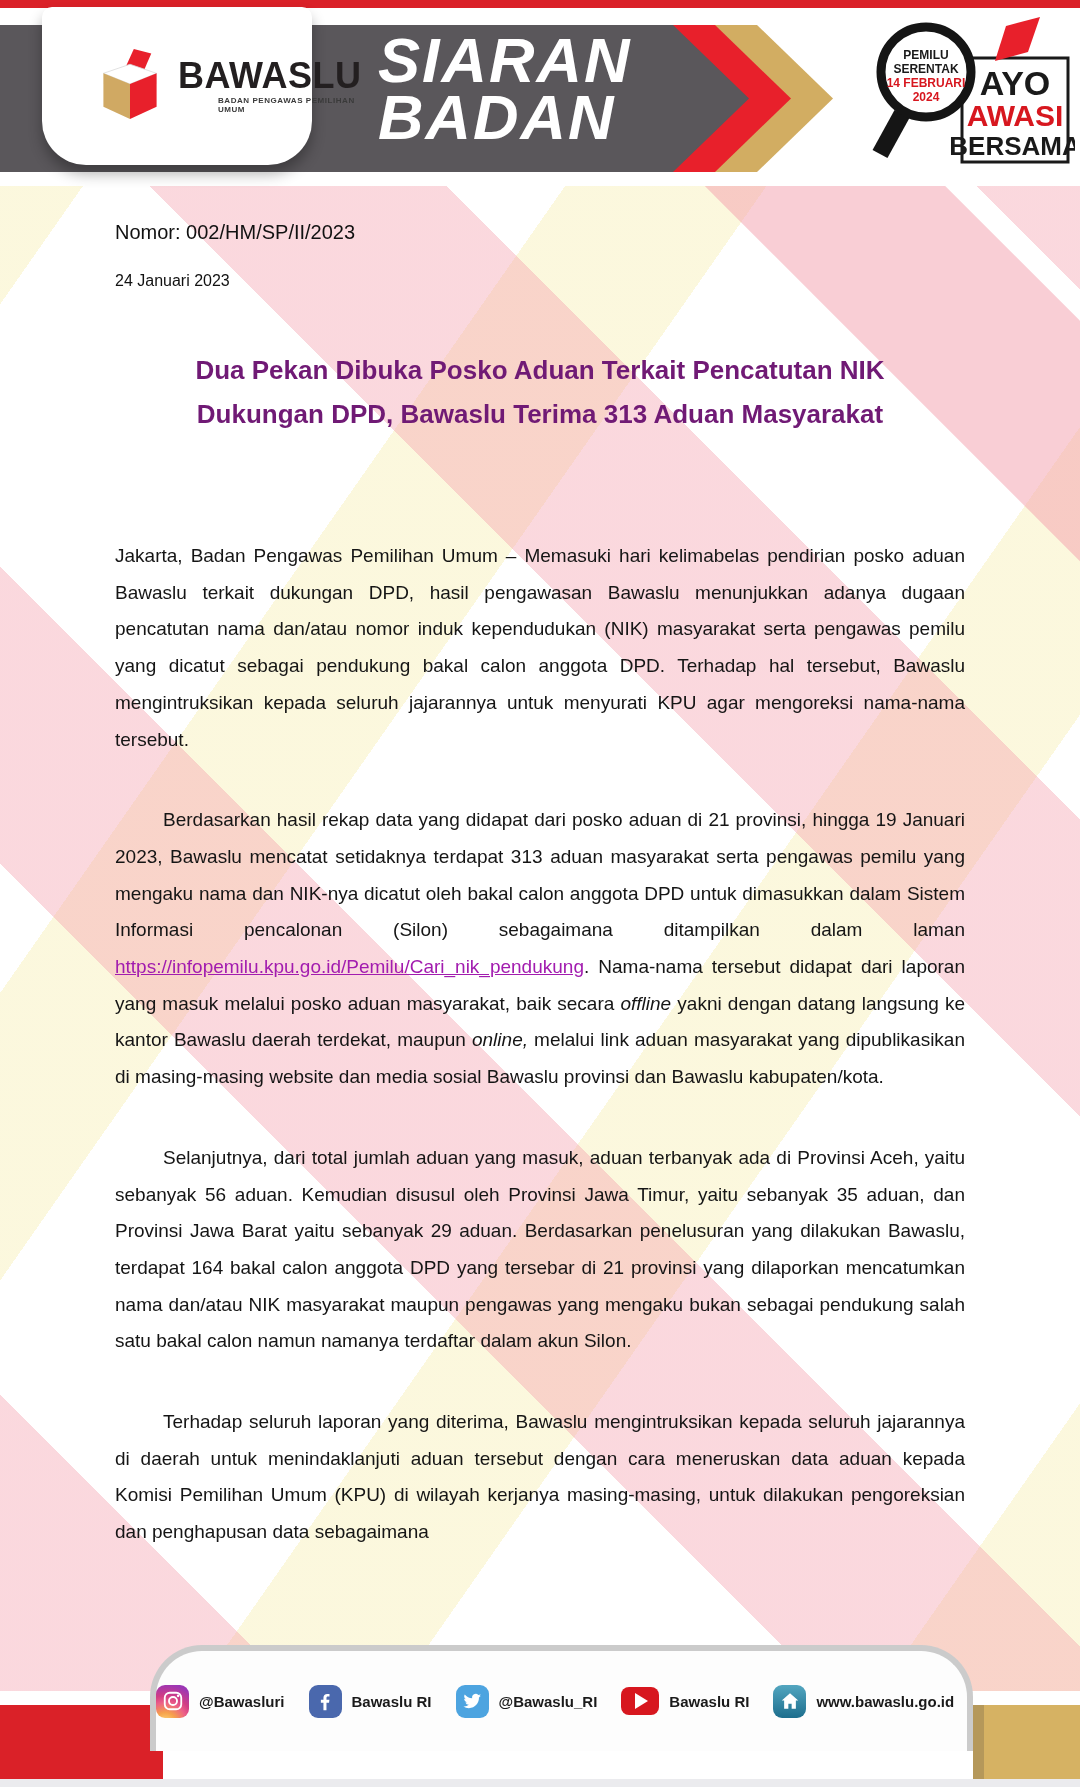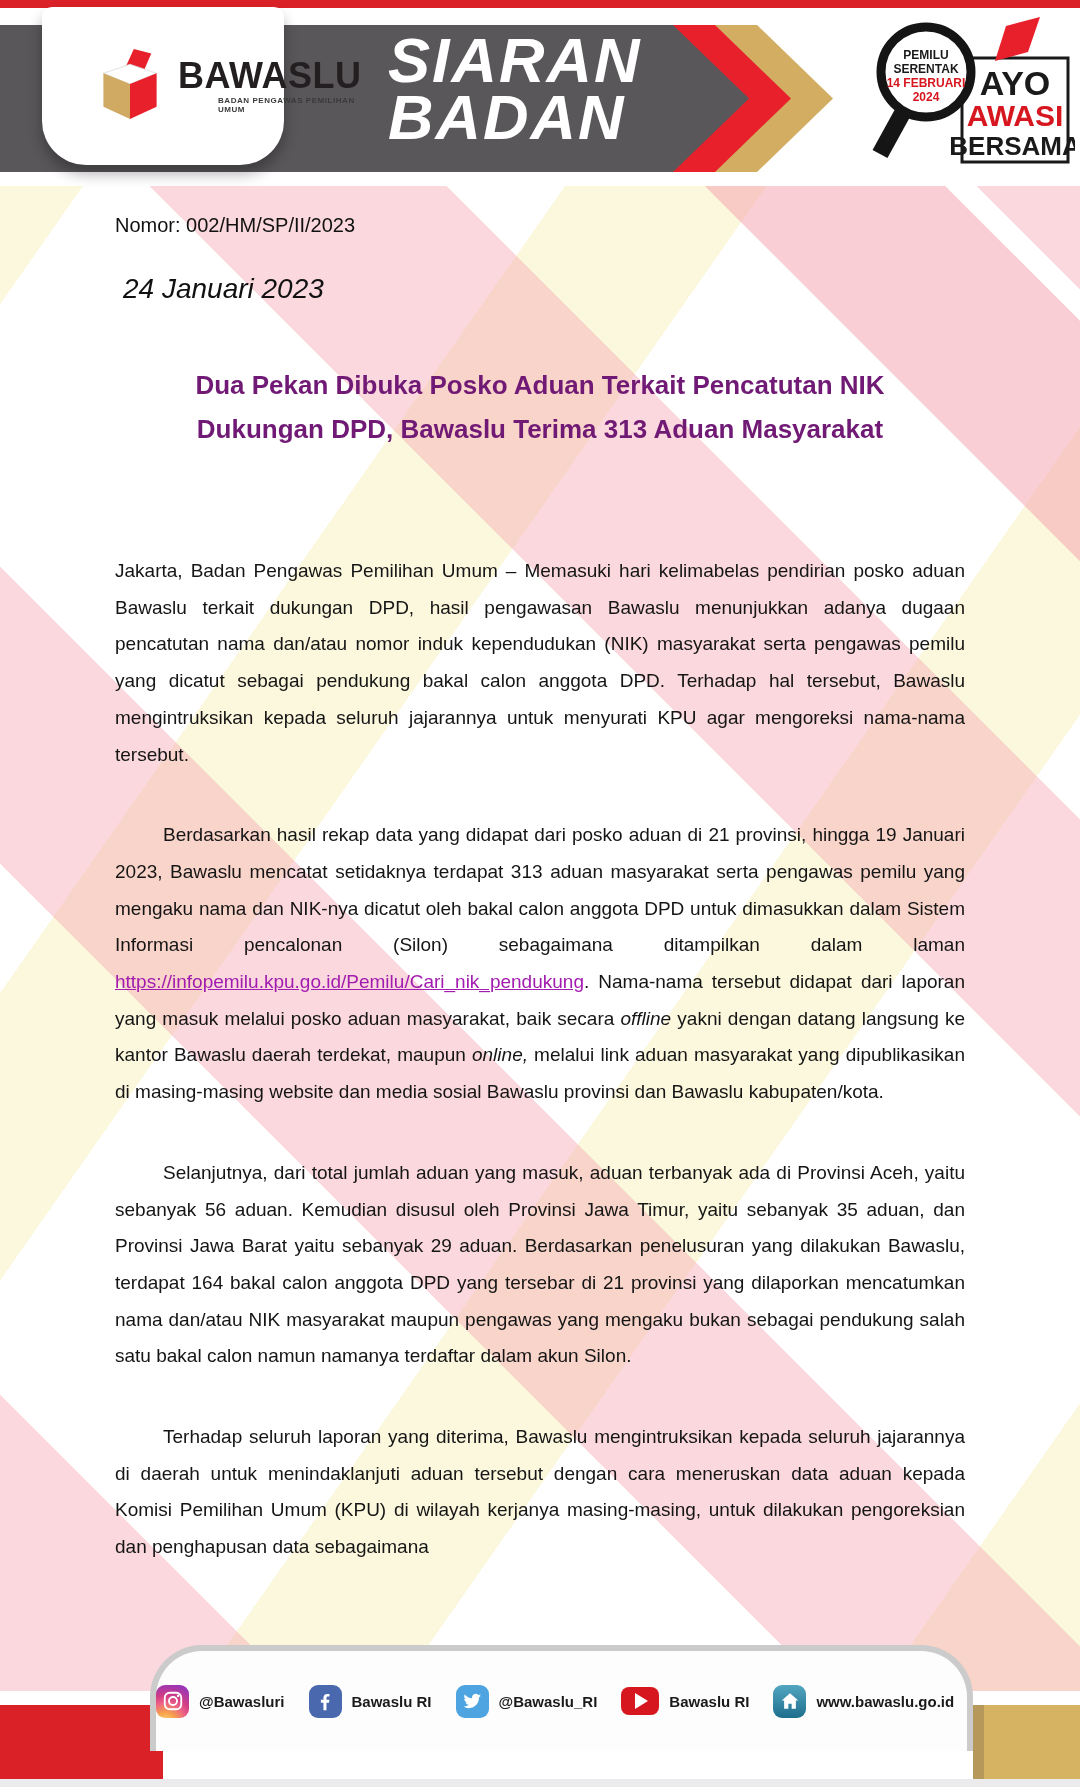--- a/index.html
+++ b/index.html
@@ -15,33 +15,33 @@
       background:rgba(244,158,172,0.50);transform:rotate(45deg);}
 
   
   .header{position:absolute;left:0;top:0;width:1080px;height:186px;z-index:2;}
   .topbar{position:absolute;left:0;top:0;width:1080px;height:8px;background:#da2128;}
   .arrow{position:absolute;top:25px;height:147px;left:0;
          clip-path:polygon(0 0, calc(100% - 76px) 0, 100% 50%, calc(100% - 76px) 100%, 0 100%);}
   .arrow.gold{width:833px;background:#d2ad62;}
   .arrow.red{width:791px;background:#e8202b;}
   .arrow.gray{width:749px;background:#5a575b;}
-  .banner-text{position:absolute;left:388px;top:32px;color:#fff;font-weight:bold;font-style:italic;
+  .banner-text{position:absolute;left:378px;top:32px;color:#fff;font-weight:bold;font-style:italic;
                font-size:63px;line-height:57px;letter-spacing:2px;}
-  .logo-card{position:absolute;left:42px;top:7px;width:242px;height:158px;background:#fff;
+  .logo-card{position:absolute;left:42px;top:7px;width:270px;height:158px;background:#fff;
              border-radius:10px 10px 44px 44px;box-shadow:0 9px 14px rgba(0,0,0,0.30);
              display:flex;align-items:center;gap:10px;padding-left:50px;box-sizing:border-box;}
   .brand-name{font-size:36px;font-weight:800;color:#231f20;letter-spacing:0.5px;line-height:34px;}
   .brand-tagline{font-size:8px;font-weight:bold;color:#3a3a3a;letter-spacing:0.55px;margin-top:3px;margin-left:40px;}
   .campaign{position:absolute;left:860px;top:12px;width:215px;height:158px;}
 
   
-  main{position:relative;z-index:1;padding:9px 115px;}
+  main{position:relative;z-index:1;padding:16px 115px;}
   .doc-number{margin:0;padding-top:205px;font-size:20px;}
-  .doc-date{margin:8px;padding-top:28px;font-size:28px;font-style:italic;}
+  .doc-date{margin:0;padding-top:28px;font-size:16px;}
   h1{margin:58px 0 0;font-size:26px;line-height:44px;text-align:center;font-weight:bold;color:#701a75;}
   .body-p{font-size:19px;line-height:36.7px;text-align:justify;margin:0 0 44px;color:#151515;}
   .body-p.first{margin-top:102px;}
   .indent{text-indent:48px;}
   a.doc-link{color:#a21caf;text-decoration:underline;}
   .it{font-style:italic;}
 
   
   .band{position:absolute;top:1705px;height:74px;z-index:1;}
   .band.red{left:0;width:163px;background:#da2128;}

